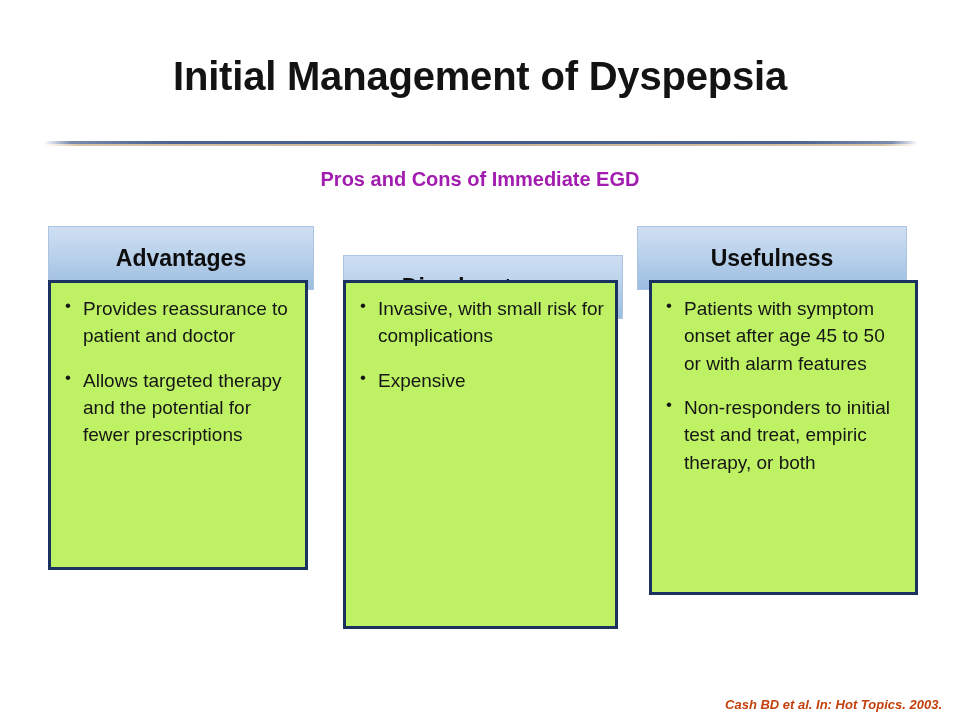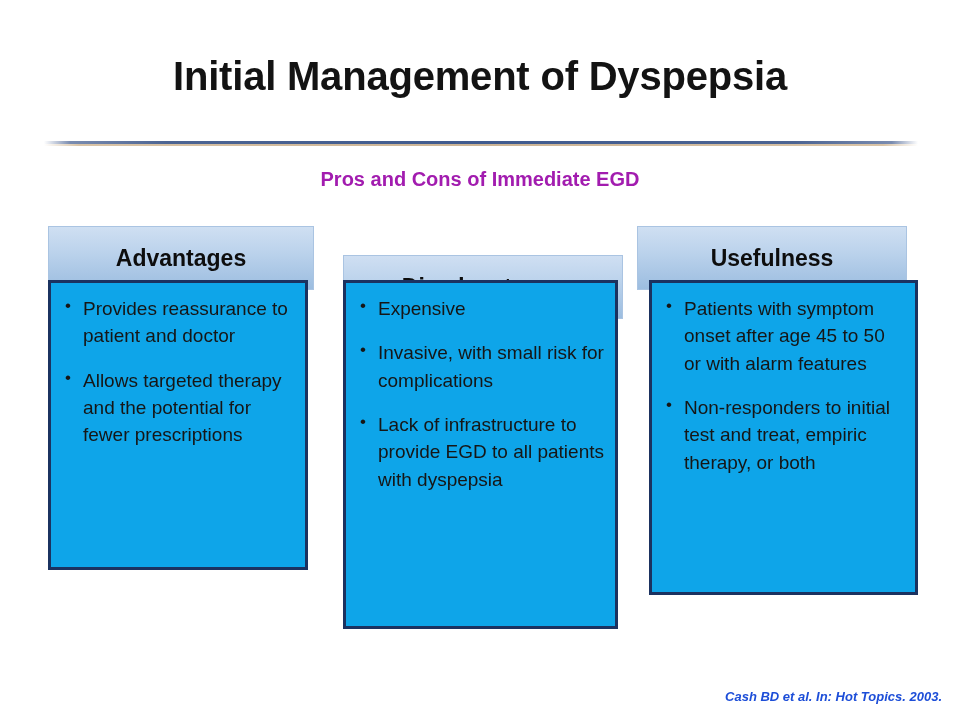--- a/index.html
+++ b/index.html
@@ -96,21 +96,21 @@
   }
   .col-header-label {
     font-size:23px;
     font-weight:bold;
     color:#0d0d0d;
     line-height:1;
   }
 
   .col-body {
     position:absolute;
-    background:#0ea5e9;
+    background:#bef264;
     border:3px solid #1b3260;
     padding:12px 10px 10px 10px;
   }
 
   ul.bullets { list-style:none; }
   ul.bullets li {
     position:relative;
     padding-left:22px;
     font-size:19px;
     line-height:1.44;
@@ -137,25 +137,25 @@
   #col-disadvantages .col-body   { left:0px; top:54px; width:275px; height:349px; }
 
   #col-usefulness     { left:637px; top:226px; width:270px; }
   #col-usefulness .col-header { width:270px; }
   #col-usefulness .col-body   { left:12px; top:54px; width:269px; height:315px; }
 
   
   .citation {
     position:absolute;
     right:18px;
-    bottom:16px;
+    bottom:8px;
     font-size:13px;
     font-style:italic;
     font-weight:bold;
-    color:#1d4ed8;
+    color:#c2410c;
     white-space:nowrap;
   }
 </style>
 </head>
 <body>
 
 <div class="slide">
 
   <h1 class="slide-title">Initial Management of Dyspepsia</h1>
 
@@ -177,23 +177,22 @@
       </ul>
     </div>
   </div>
 
   <div class="column" id="col-disadvantages">
     <div class="col-header">
       <span class="col-header-label">Disadvantages</span>
     </div>
     <div class="col-body">
       <ul class="bullets">
+        <li>Invasive, with small risk for complications</li>
         <li>Expensive</li>
-        <li>Invasive, with small risk for complications</li>
-        <li>Lack of infrastructure to provide EGD to all patients with dyspepsia</li>
       </ul>
     </div>
   </div>
 
   <div class="column" id="col-usefulness">
     <div class="col-header">
       <span class="col-header-label">Usefulness</span>
     </div>
     <div class="col-body">
       <ul class="bullets">

